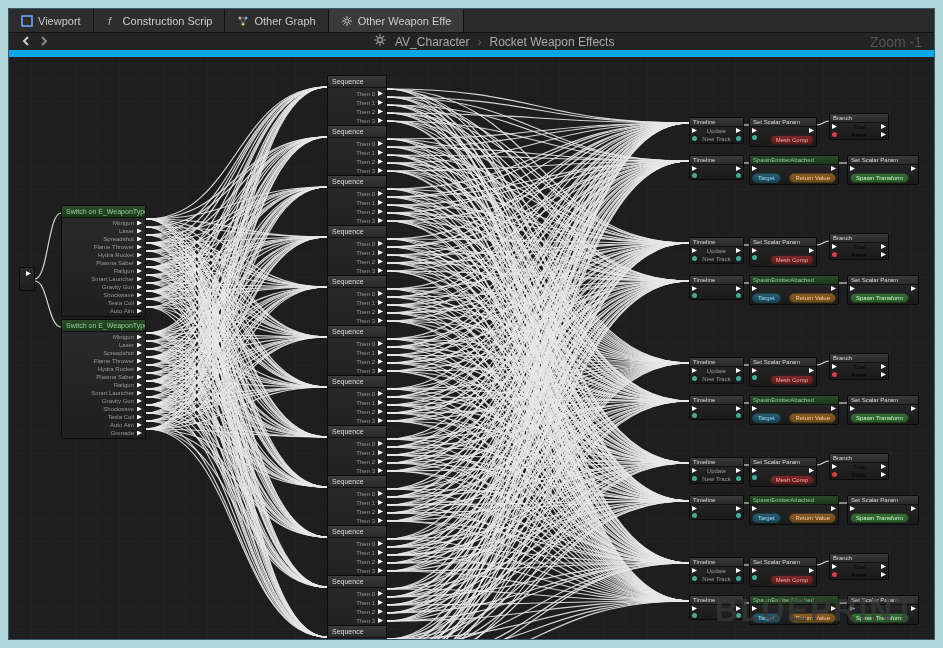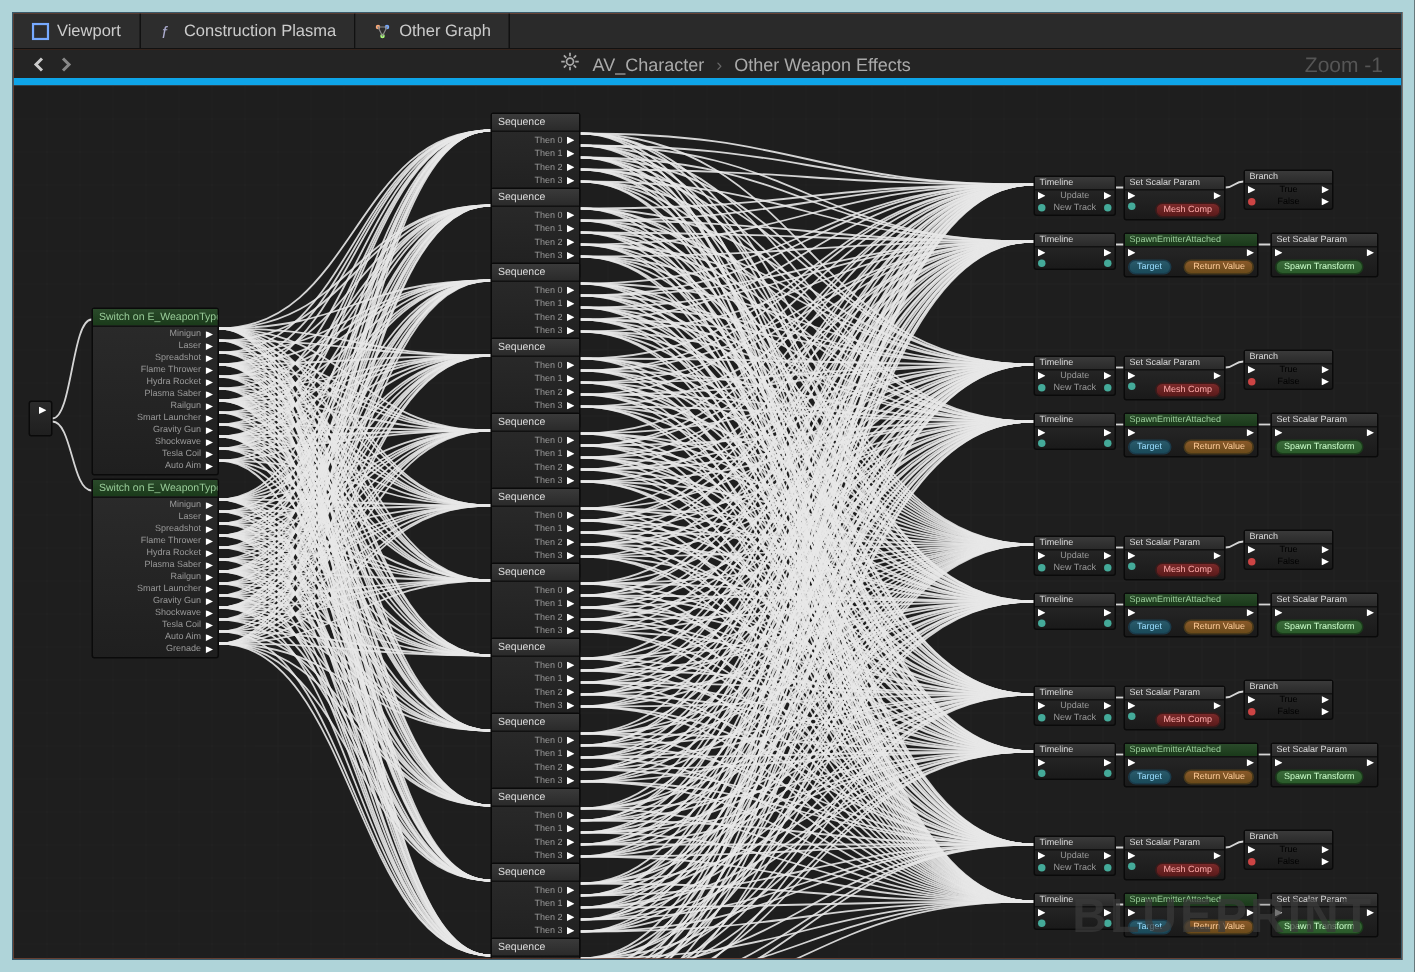--- a/index.html
+++ b/index.html
@@ -1,22 +1,22 @@
 <!DOCTYPE html>
 <html><head>
 <meta charset="utf-8">
 <style>
 *{margin:0;padding:0;box-sizing:border-box}
 body{background:#afd4d9;font-family:Arial,sans-serif;font-size:10px;overflow:hidden;width:943px;height:648px}
-.editor{position:absolute;top:8px;left:8px;right:8px;bottom:8px;background:#c2410c;border:1px solid #3a5a6a;overflow:hidden}
+.editor{position:absolute;top:8px;left:8px;right:8px;bottom:8px;background:#ec4899;border:1px solid #3a5a6a;overflow:hidden}
 .tabs{display:flex;background:#2a2a2a;border-bottom:1px solid #111;height:24px}
 .tab{display:flex;align-items:center;gap:5px;padding:3px 12px;background:#2d2d2d;border-right:1px solid #111;color:#ccc;font-size:11px;cursor:pointer;position:relative}
 .tab.active{background:#3a3a3a}
 .tab .icon{width:12px;height:12px;display:inline-block}
-.toolbar{display:flex;align-items:center;background:#242424;border-bottom:5px solid #0ea5e9;height:24px;padding:0 8px;gap:0}
+.toolbar{display:flex;align-items:flex-end;background:#242424;border-bottom:7px solid #0ea5e9;height:24px;padding:0 8px;gap:0}
 .nav-arrow{width:18px;height:18px;color:#888;cursor:pointer;display:flex;align-items:center;justify-content:center}
 .breadcrumb{display:flex;align-items:center;gap:8px;color:#aaa;font-size:12px;margin-left:320px}
 .breadcrumb .sep{color:#666}
 .zoom{position:absolute;right:12px;color:#555;font-size:14px}
 .canvas{position:relative;width:100%;height:calc(100% - 48px);background:#1e1e1e;overflow:hidden}
 .grid{position:absolute;inset:0;background-image:linear-gradient(#2a2a2a 1px,transparent 1px),linear-gradient(90deg,#2a2a2a 1px,transparent 1px);background-size:22px 22px;opacity:0.35}
 .watermark{position:absolute;right:18px;bottom:10px;color:#3a3a3a;font-size:32px;font-weight:bold;letter-spacing:2px;opacity:0.7}
 svg.wires{position:absolute;inset:0;width:100%;height:100%;pointer-events:none}
 svg.wires path{stroke:#e8e8e8;stroke-width:1.2;fill:none;opacity:0.9}
 .node{position:absolute;background:linear-gradient(180deg,#2b2b2b,#1f1f1f);border:1px solid #0a0a0a;border-radius:2px;color:#bbb;font-size:7px}
@@ -48,30 +48,37 @@
     <div class="tab">
       <span class="icon"><svg viewBox="0 0 12 12">
             <rect x="1" y="1" width="10" height="10" fill="none" stroke="#7af" stroke-width="1.5"></rect>
           </svg></span>
       <span>Viewport</span>
     </div>
     <div class="tab">
       <span class="icon"><svg viewBox="0 0 12 12">
             <text x="2" y="10" font-size="11" font-style="italic" fill="#aac">f</text>
           </svg></span>
-      <span>Construction Plasma</span>
+      <span>Construction Scrip</span>
     </div>
     <div class="tab">
       <span class="icon"><svg viewBox="0 0 12 12">
             <circle cx="3" cy="3" r="1.5" fill="#fa7"></circle>
             <circle cx="9" cy="3" r="1.5" fill="#7af"></circle>
             <circle cx="6" cy="9" r="1.5" fill="#af7"></circle>
             <path d="M3 3L9 3L6 9Z" fill="none" stroke="#888" stroke-width="0.8"></path>
           </svg></span>
       <span>Other Graph</span>
+    </div>
+    <div class="tab active">
+      <span class="icon"><svg viewBox="0 0 12 12">
+            <circle cx="6" cy="6" r="2" fill="none" stroke="#ccc" stroke-width="1"></circle>
+            <path d="M6 1v2M6 9v2M1 6h2M9 6h2M2.5 2.5l1.4 1.4M8.1 8.1l1.4 1.4M9.5 2.5l-1.4 1.4M3.9 8.1l-1.4 1.4" stroke="#ccc" stroke-width="1"></path>
+          </svg></span>
+      <span>Other Weapon Effe</span>
     </div>
   </div>
 
   <div class="toolbar">
     <div class="nav-arrow">
         <svg width="12" height="12" viewBox="0 0 12 12">
           <path d="M8 2L4 6l4 4" fill="none" stroke="#ccc" stroke-width="2"></path>
         </svg>
       </div>
     <div class="nav-arrow">
@@ -79,21 +86,21 @@
           <path d="M4 2l4 4-4 4" fill="none" stroke="#888" stroke-width="2"></path>
         </svg>
       </div>
     <div class="breadcrumb">
       <span class="icon"><svg width="14" height="14" viewBox="0 0 12 12">
             <circle cx="6" cy="6" r="2" fill="none" stroke="#aaa" stroke-width="1"></circle>
             <path d="M6 1v2M6 9v2M1 6h2M9 6h2M2.5 2.5l1.4 1.4M8.1 8.1l1.4 1.4M9.5 2.5l-1.4 1.4M3.9 8.1l-1.4 1.4" stroke="#aaa" stroke-width="1"></path>
           </svg></span>
       <span>AV_Character</span>
       <span class="sep">›</span>
-      <span>Other Weapon Effects</span>
+      <span>Rocket Weapon Effects</span>
     </div>
     <div class="zoom">Zoom -1</div>
   </div>
 
   <div class="canvas">
     <div class="grid"></div>
 
     <svg class="wires" id="wires-svg">
         <path d="M26 222 C 39 222 39 156 52 156"></path>
         <path d="M26 224 C 39 224 39 270 52 270"></path>

